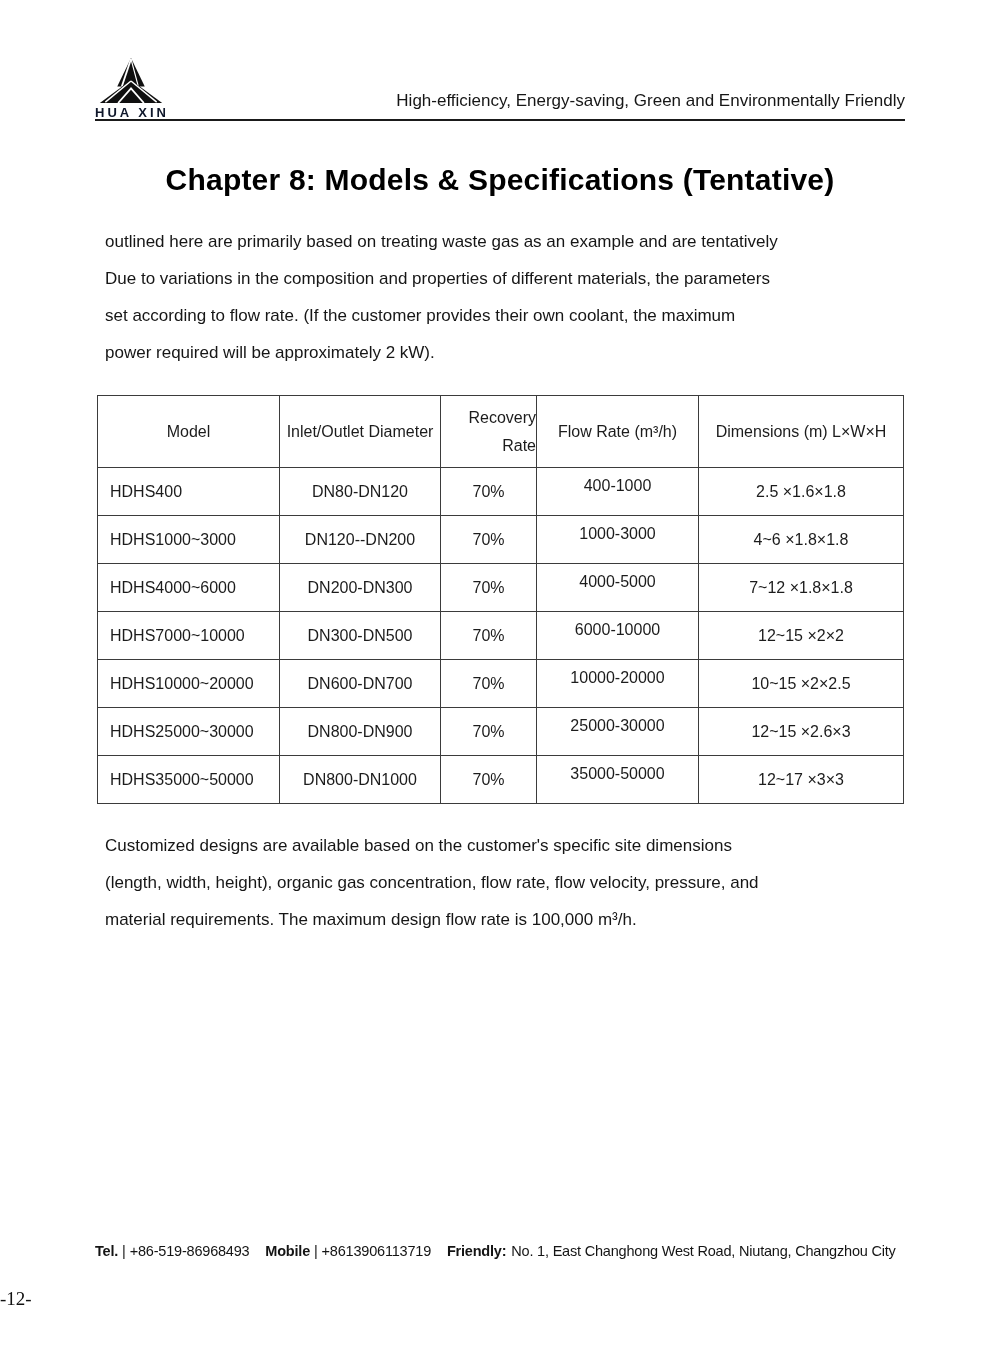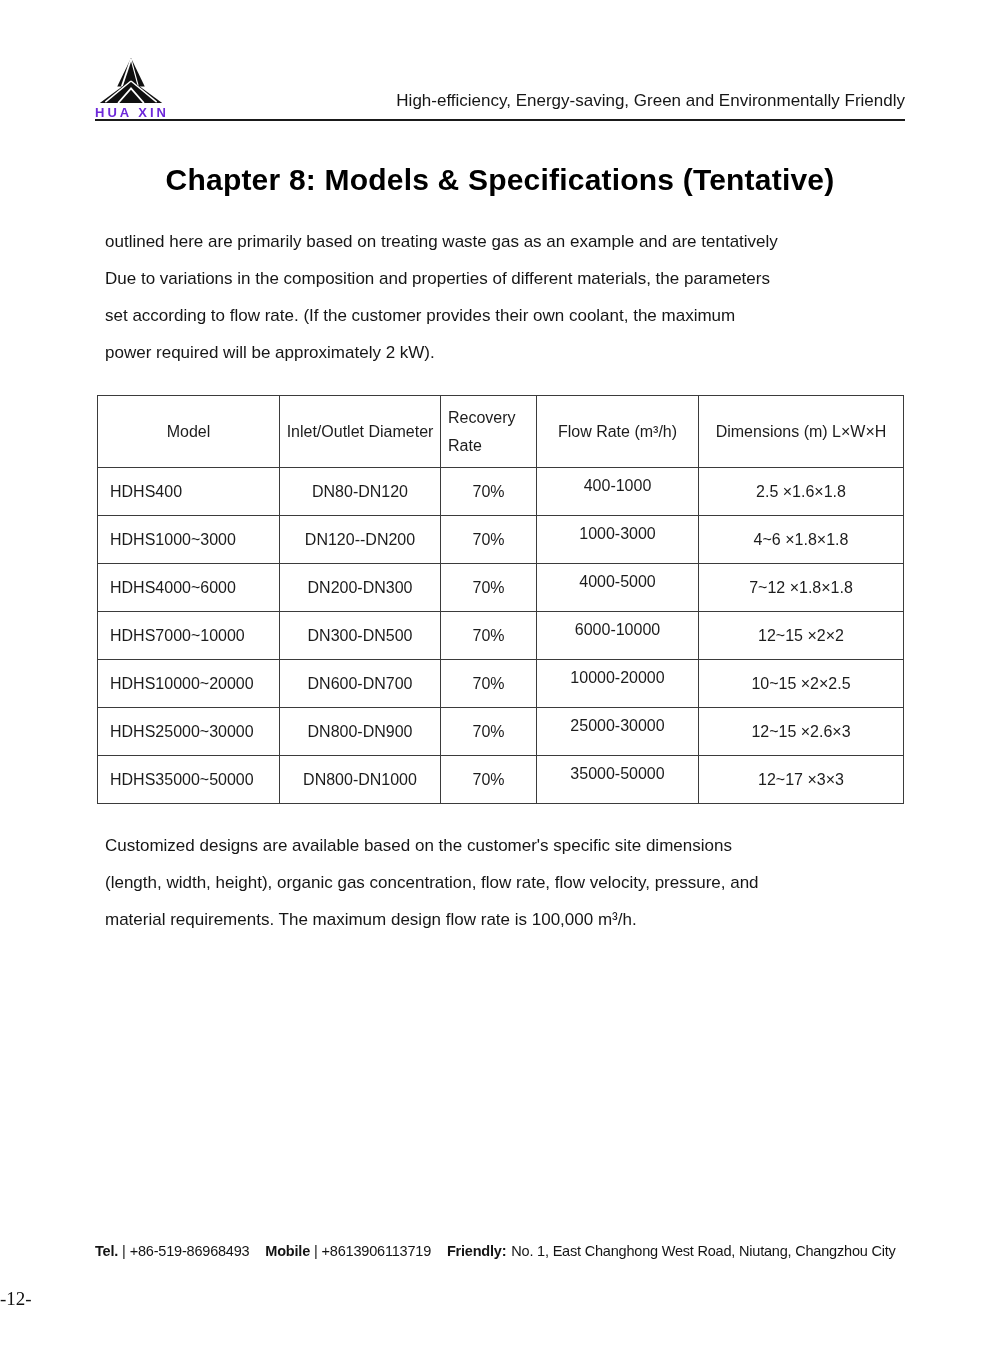--- a/index.html
+++ b/index.html
@@ -24,21 +24,21 @@
     width: 72px;
     text-align: center;
   }
   .logo-mark { display: block; margin: 0 auto; }
   .logo-text {
     display: block;
     margin-top: 1px;
     font-size: 13px;
     font-weight: bold;
     letter-spacing: 3px;
-    color: #6d28d9;
+    color: #0f172a;
     white-space: nowrap;
   }
   .tagline {
     position: absolute;
     right: 95px;
     top: 91px;
     font-size: 17px;
     color: #161616;
     white-space: nowrap;
   }
@@ -94,21 +94,21 @@
     vertical-align: middle;
     line-height: 28px;
   }
   .spec-table thead th { height: 72px; }
   .spec-table tbody td { height: 48px; }
   .spec-table .col-model    { width: 182px; }
   .spec-table .col-diameter { width: 161px; }
   .spec-table .col-recovery { width: 96px; }
   .spec-table .col-flow     { width: 162px; }
   .spec-table .col-dims     { width: 205px; }
-  .spec-table th.col-recovery { text-align: left; padding-left: 7px; }
+  .spec-table th.col-recovery { text-align: right; padding-left: 24px; }
   .spec-table tbody td.cell-model { text-align: left; padding-left: 12px; }
   .spec-table tbody td.cell-flow span {
     position: relative;
     top: -6px;
     display: inline-block;
   }
 
   
   .footer {
     position: absolute;

